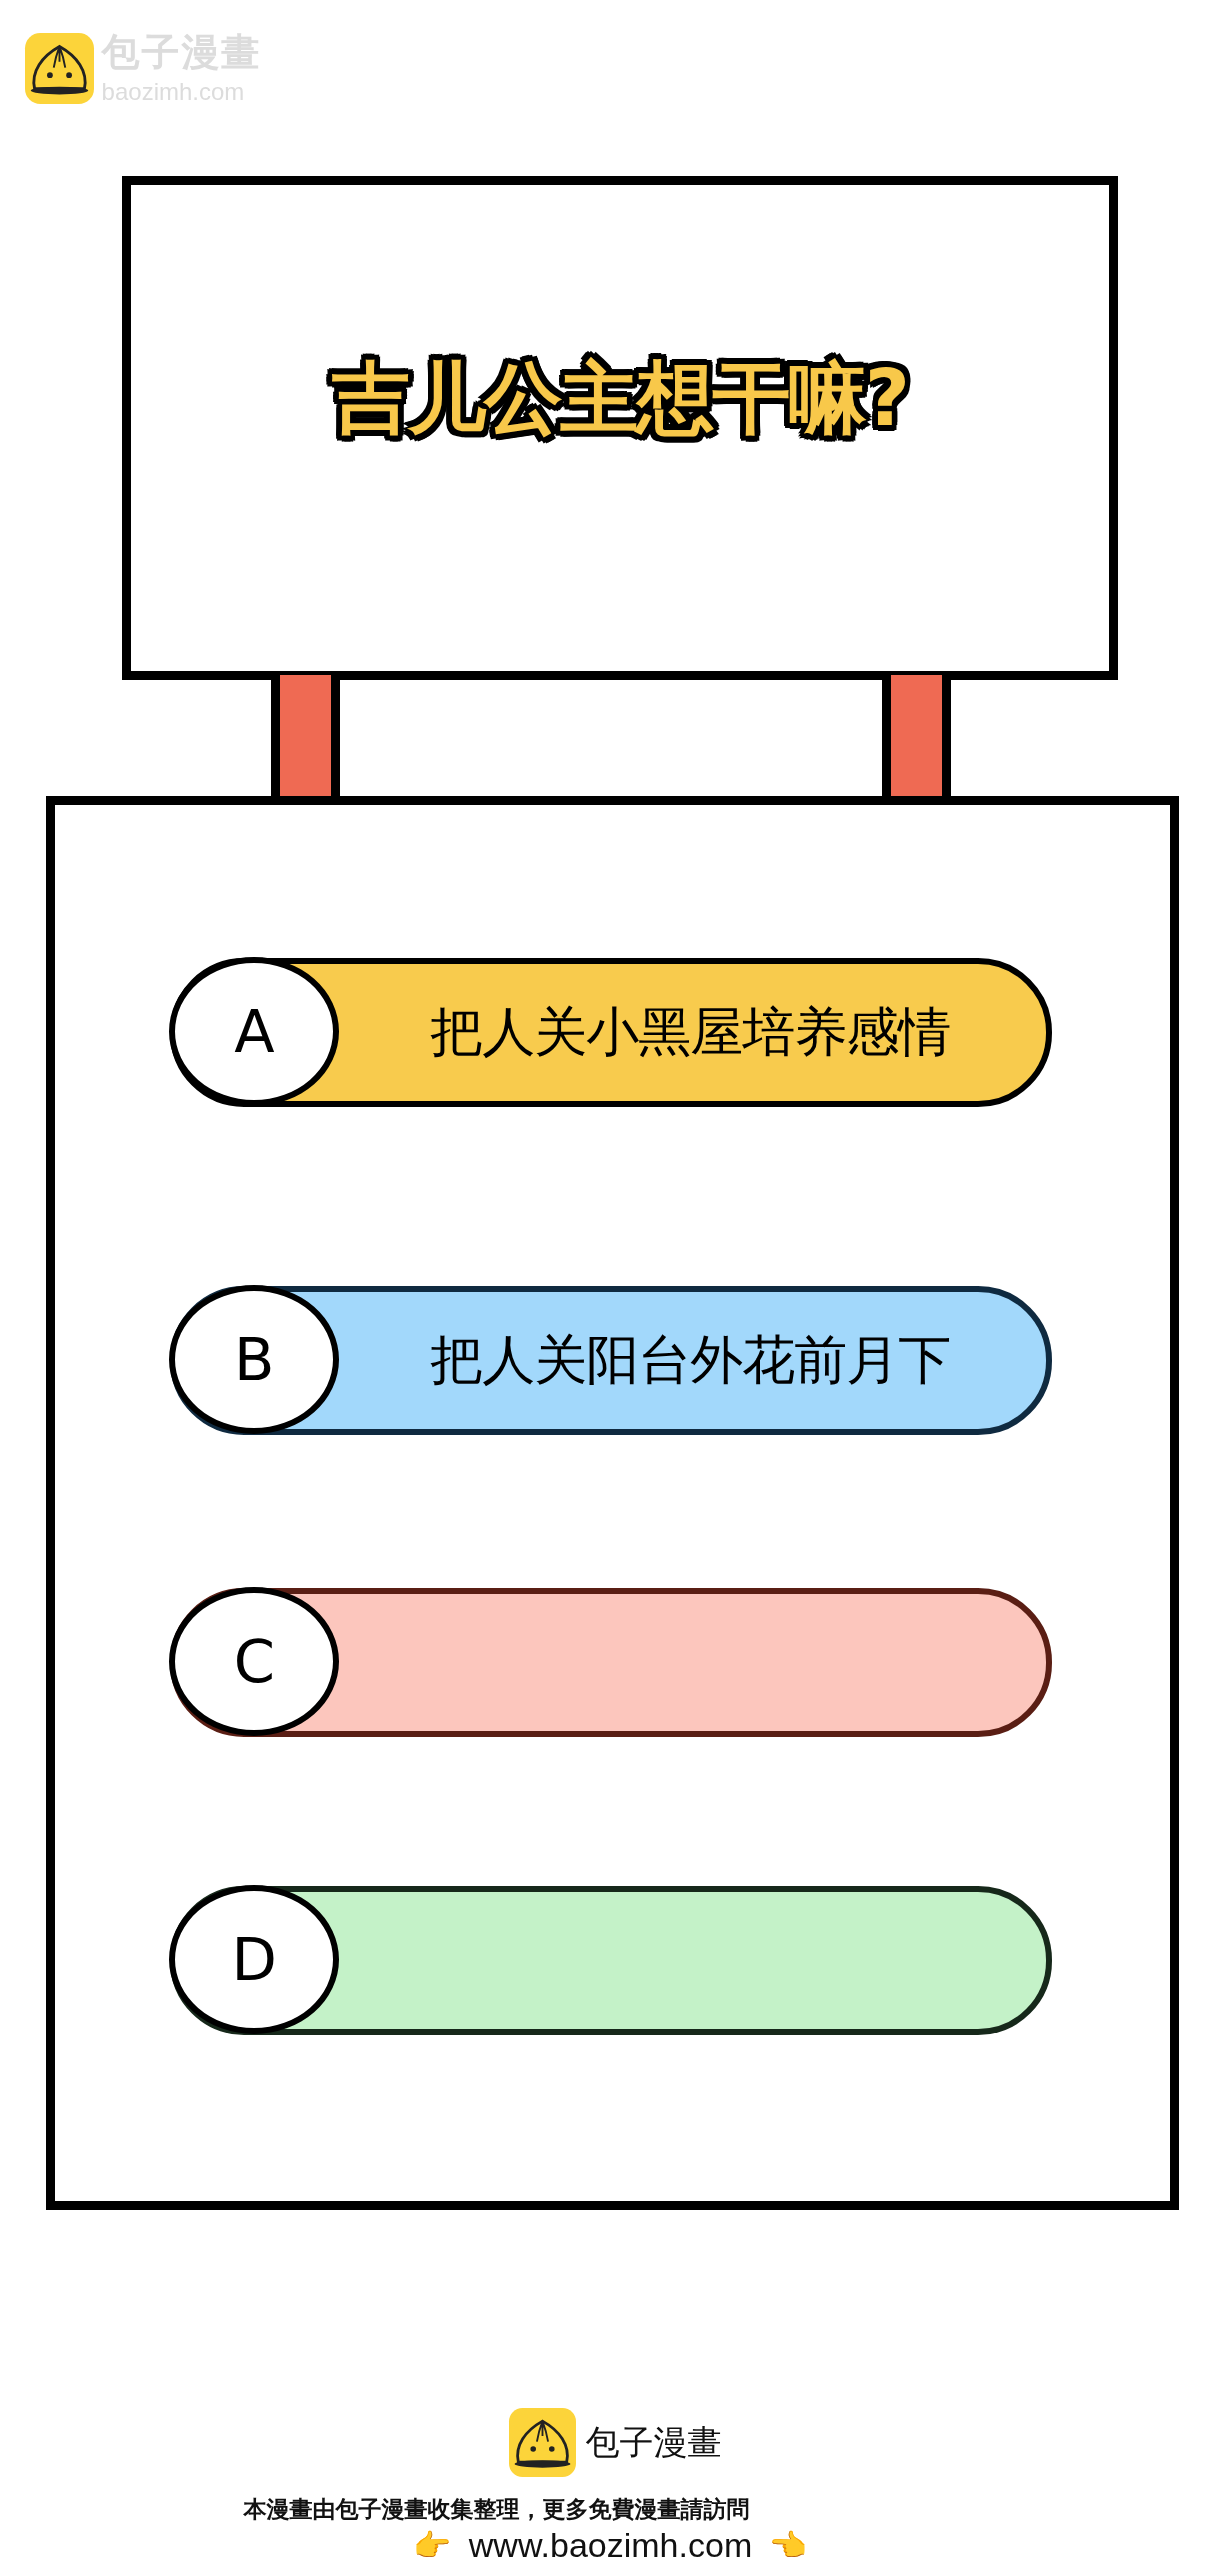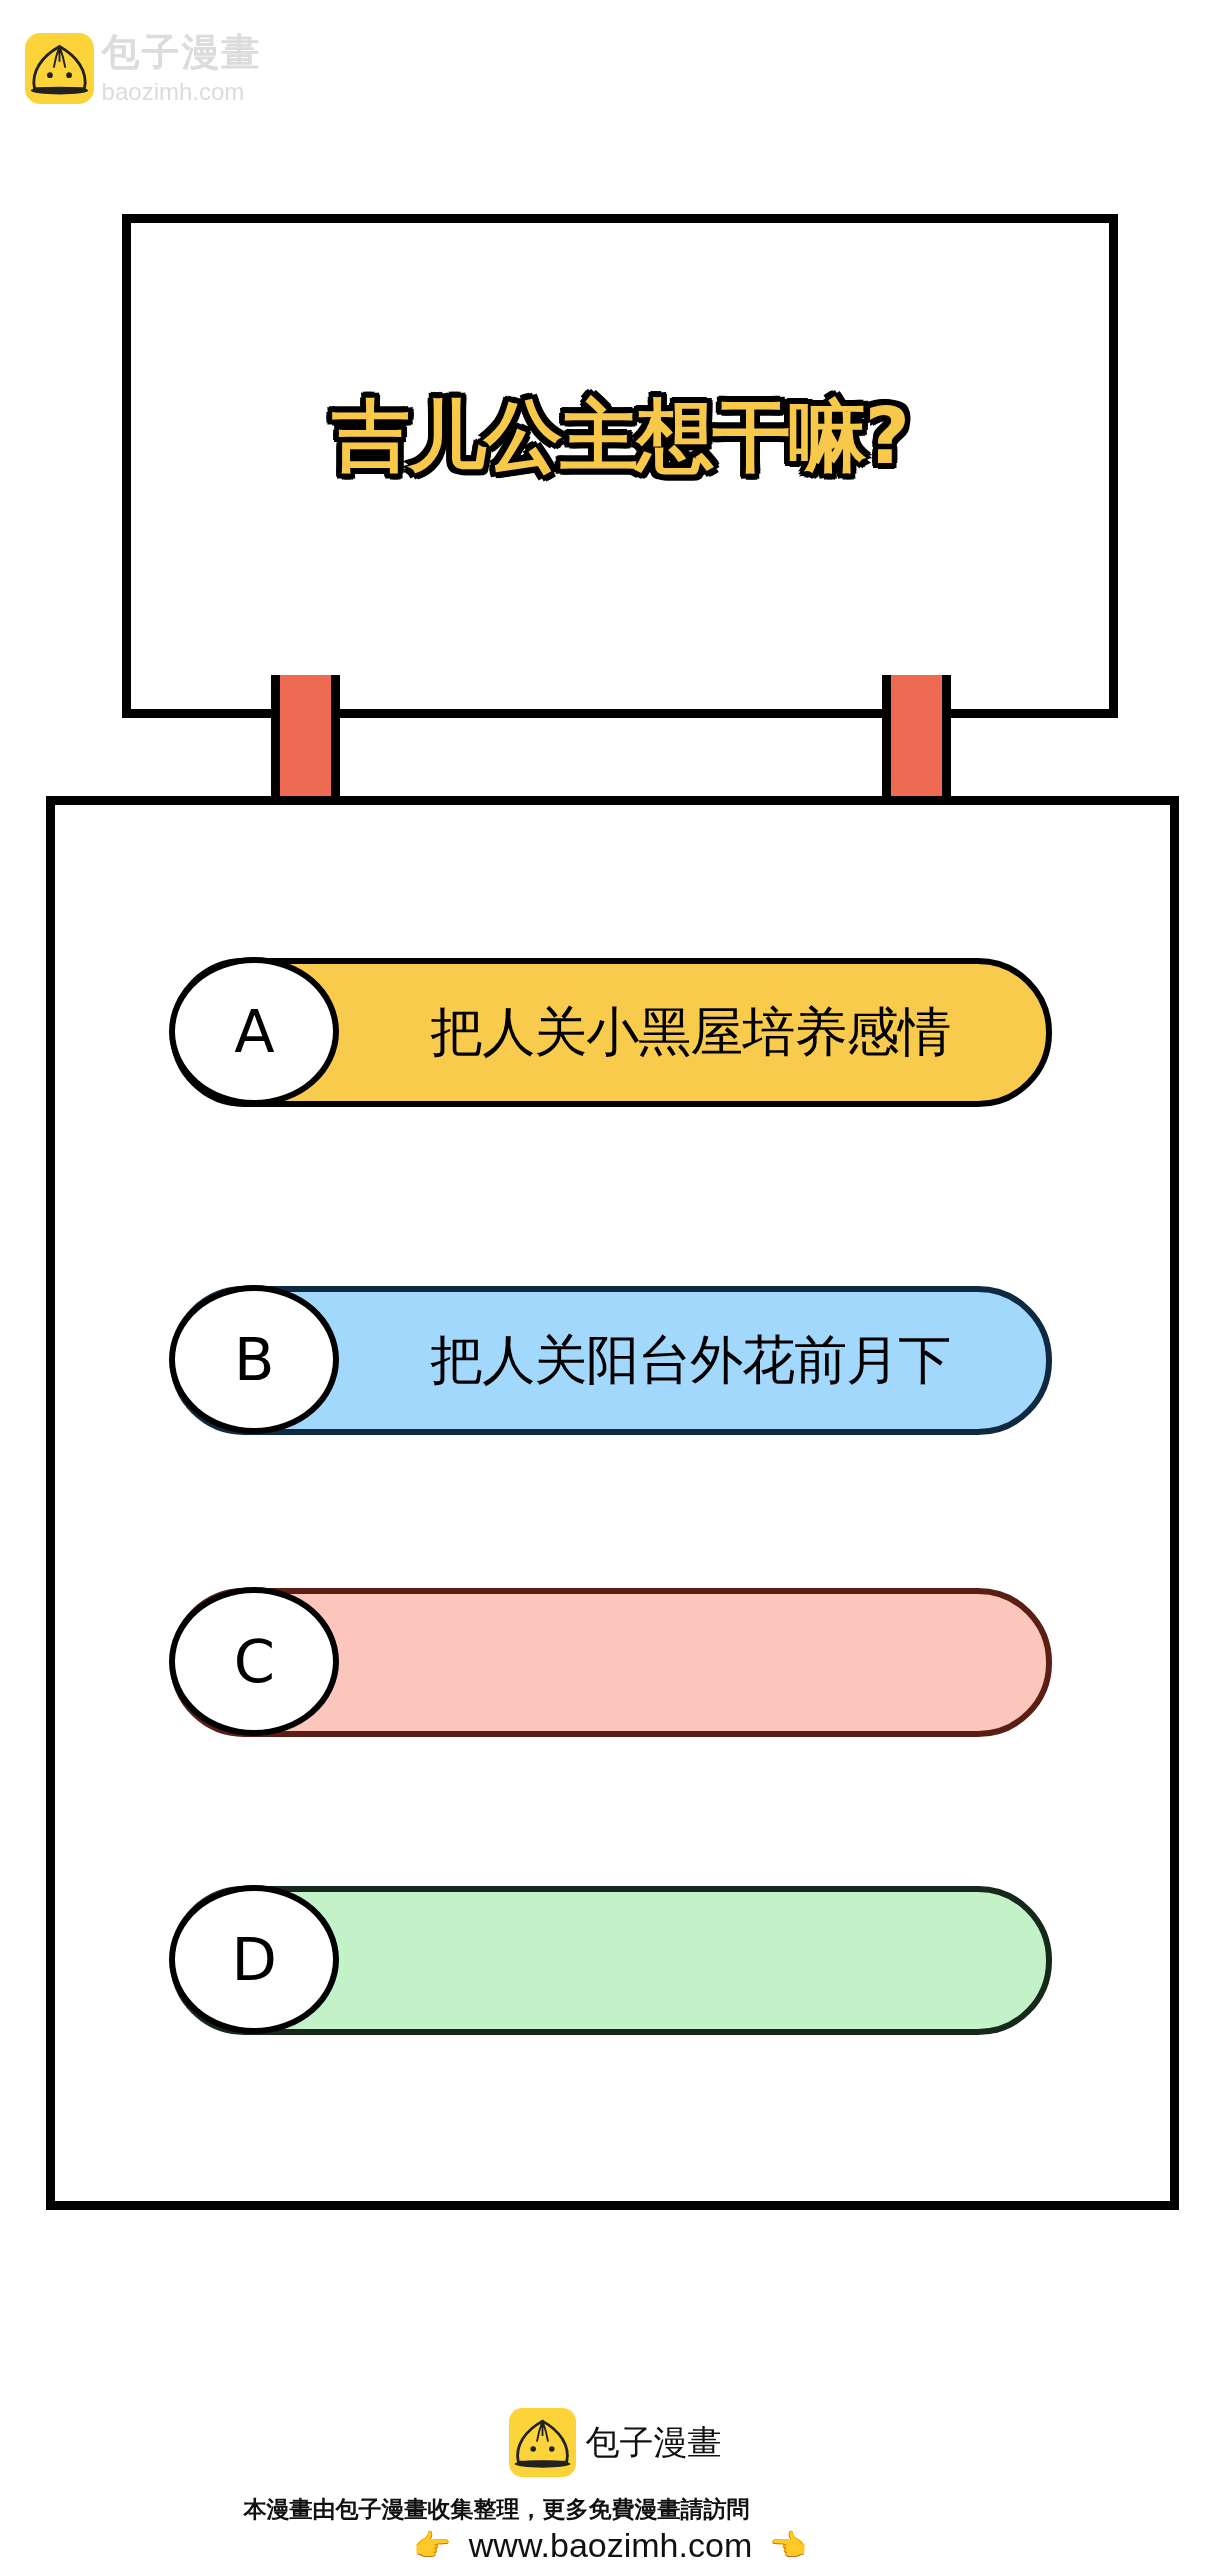--- a/index.html
+++ b/index.html
@@ -8,21 +8,21 @@
 
   
   .wm { position: absolute; left: 25px; top: 32px; height: 73px; display: flex; align-items: center; }
   .bun-box { width: 69px; height: 71px; background: #fcd43a; border-radius: 15.3px; position: relative; overflow: hidden; }
   .bun-box svg { position: absolute; left: 0; top: 0; }
   .wm-text { margin-left: 7.6px; display: flex; flex-direction: column; line-height: 1; }
   .wm-cn { font-size: 38px; color: #dcdcdc; letter-spacing: 1.9px; font-weight: bold; font-family: "DejaVu Sans", sans-serif; }
   .wm-en { font-size: 24px; color: #dcdcdc; margin-top: 9px; font-family: "Liberation Sans", sans-serif; }
 
   
-  .sign { position: absolute; left: 122px; top: 176px; width: 996px; height: 504px; border: 9.5px solid #000; background: #fff; display: flex; align-items: center; justify-content: center; margin-top: 38px; }
+  .sign { position: absolute; left: 122px; top: 176px; width: 996px; height: 504px; border: 9.5px solid #000; background: #fff; display: flex; align-items: center; justify-content: center; }
   .sign-title { font-size: 78px; font-weight: bold; color: #f8c84a; letter-spacing: -1.9px;
     -webkit-text-stroke: 0; font-family: "DejaVu Sans", sans-serif;
     text-shadow:
       -4.8px -4.8px 0 #000, 4.8px -4.8px 0 #000, -4.8px 4.8px 0 #000, 4.8px 4.8px 0 #000,
       0 -5.7px 0 #000, 0 5.7px 0 #000, -5.7px 0 0 #000, 5.7px 0 0 #000,
       -2.9px -5.7px 0 #000, 2.9px 5.7px 0 #000, -5.7px 2.9px 0 #000, 5.7px -2.9px 0 #000;
     margin-top: -57px; }
 
   .post { position: absolute; top: 675px; width: 69px; height: 126px; background: #ef6a53; border-left: 9.5px solid #000; border-right: 9.5px solid #000; }
   .post.left { left: 271px; }

